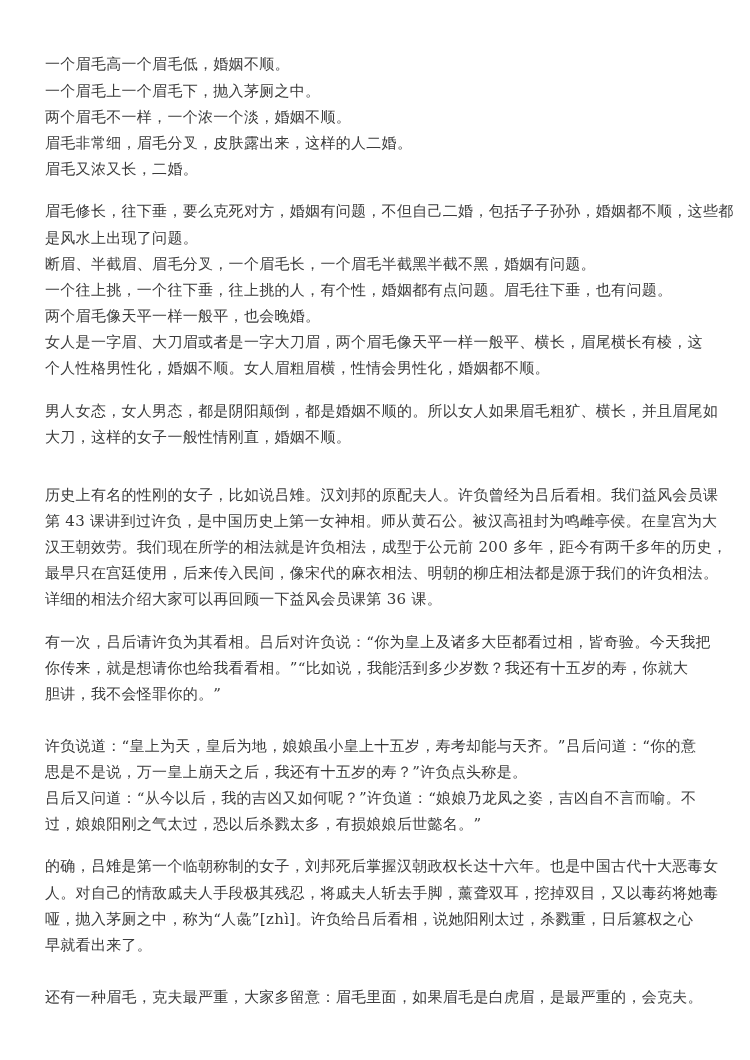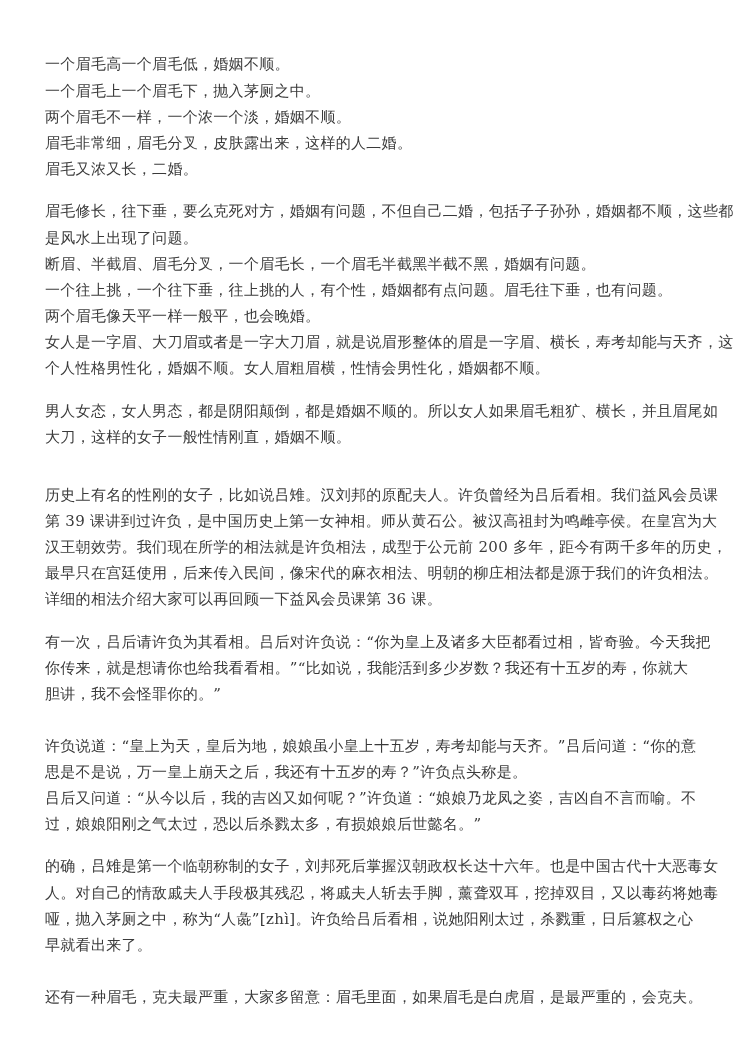--- a/index.html
+++ b/index.html
@@ -23,28 +23,28 @@
   <div class="line" style="top:80px">一个眉毛上一个眉毛下，抛入茅厕之中。</div>
   <div class="line" style="top:106px">两个眉毛不一样，一个浓一个淡，婚姻不顺。</div>
   <div class="line" style="top:132px">眉毛非常细，眉毛分叉，皮肤露出来，这样的人二婚。</div>
   <div class="line" style="top:158px">眉毛又浓又长，二婚。</div>
 
   <div class="line" style="top:200px">眉毛修长，往下垂，要么克死对方，婚姻有问题，不但自己二婚，包括子子孙孙，婚姻都不顺，这些都</div>
   <div class="line" style="top:227px">是风水上出现了问题。</div>
   <div class="line" style="top:253px">断眉、半截眉、眉毛分叉，一个眉毛长，一个眉毛半截黑半截不黑，婚姻有问题。</div>
   <div class="line" style="top:279px">一个往上挑，一个往下垂，往上挑的人，有个性，婚姻都有点问题。眉毛往下垂，也有问题。</div>
   <div class="line" style="top:305px">两个眉毛像天平一样一般平，也会晚婚。</div>
-  <div class="line" style="top:331px">女人是一字眉、大刀眉或者是一字大刀眉，就是说眉形整体的眉是一字眉、横长，寿考却能与天齐，这</div>
+  <div class="line" style="top:331px">女人是一字眉、大刀眉或者是一字大刀眉，两个眉毛像天平一样一般平、横长，眉尾横长有棱，这</div>
   <div class="line" style="top:357px">个人性格男性化，婚姻不顺。女人眉粗眉横，性情会男性化，婚姻都不顺。</div>
 
   <div class="line" style="top:400px">男人女态，女人男态，都是阴阳颠倒，都是婚姻不顺的。所以女人如果眉毛粗犷、横长，并且眉尾如</div>
   <div class="line" style="top:426px">大刀，这样的女子一般性情刚直，婚姻不顺。</div>
 
   <div class="line" style="top:484px">历史上有名的性刚的女子，比如说吕雉。汉刘邦的原配夫人。许负曾经为吕后看相。我们益风会员课</div>
-  <div class="line" style="top:510px">第 39 课讲到过许负，是中国历史上第一女神相。师从黄石公。被汉高祖封为鸣雌亭侯。在皇宫为大</div>
+  <div class="line" style="top:510px">第 43 课讲到过许负，是中国历史上第一女神相。师从黄石公。被汉高祖封为鸣雌亭侯。在皇宫为大</div>
   <div class="line" style="top:536px">汉王朝效劳。我们现在所学的相法就是许负相法，成型于公元前 200 多年，距今有两千多年的历史，</div>
   <div class="line" style="top:562px">最早只在宫廷使用，后来传入民间，像宋代的麻衣相法、明朝的柳庄相法都是源于我们的许负相法。</div>
   <div class="line" style="top:588px">详细的相法介绍大家可以再回顾一下益风会员课第 36 课。</div>
 
   <div class="line" style="top:631px">有一次，吕后请许负为其看相。吕后对许负说：“你为皇上及诸多大臣都看过相，皆奇验。今天我把</div>
   <div class="line" style="top:657px">你传来，就是想请你也给我看看相。”“比如说，我能活到多少岁数？我还有十五岁的寿，你就大</div>
   <div class="line" style="top:683px">胆讲，我不会怪罪你的。”</div>
 
   <div class="line" style="top:735px">许负说道：“皇上为天，皇后为地，娘娘虽小皇上十五岁，寿考却能与天齐。”吕后问道：“你的意</div>
   <div class="line" style="top:761px">思是不是说，万一皇上崩天之后，我还有十五岁的寿？”许负点头称是。</div>

